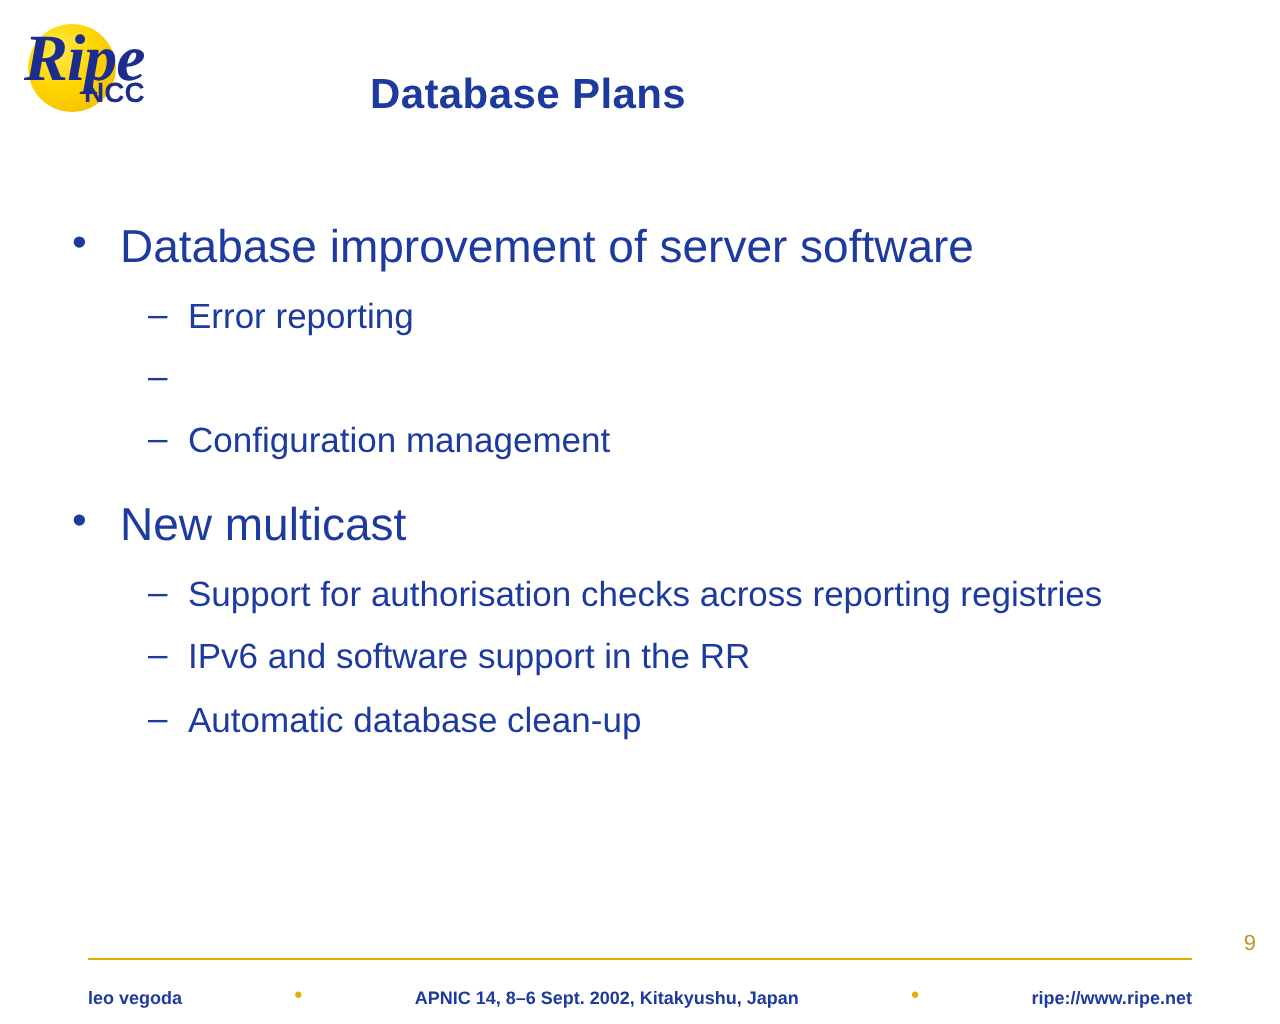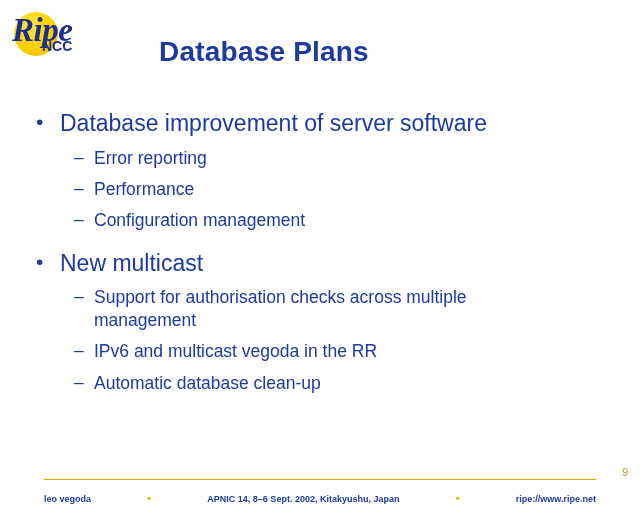--- a/index.html
+++ b/index.html
@@ -54,21 +54,21 @@
     letter-spacing: 0px;
   }
 
   
   .slide-title {
     position: absolute;
     left: 0;
     top: 36px;
     width: 528px;
     text-align: center;
-    font-size: 28px;
+    font-size: 21px;
     font-weight: bold;
     color: #1d3a9e;
     letter-spacing: 0.2px;
   }
 
   
   .body-content {
     position: absolute;
     left: 36px;
     top: 104px;
@@ -160,40 +160,39 @@
   <div class="l1">
     <span class="l1-bullet">•</span>
     <span class="l1-text">Database improvement of server software</span>
   </div>
   <div class="l2">
     <span class="l2-dash">–</span>
     <span class="l2-text">Error reporting</span>
   </div>
   <div class="l2">
     <span class="l2-dash">–</span>
-    <span class="l2-text">Performance</span>
   </div>
   <div class="l2">
     <span class="l2-dash">–</span>
     <span class="l2-text">Configuration management</span>
   </div>
 
   <div class="group-gap"></div>
 
   <div class="l1">
     <span class="l1-bullet">•</span>
     <span class="l1-text">New multicast</span>
   </div>
   <div class="l2">
     <span class="l2-dash">–</span>
-    <span class="l2-text">Support for authorisation checks across multiple management</span>
-  </div>
-  <div class="l2">
-    <span class="l2-dash">–</span>
-    <span class="l2-text">IPv6 and multicast vegoda in the RR</span>
+    <span class="l2-text">Support for authorisation checks across reporting registries</span>
+  </div>
+  <div class="l2">
+    <span class="l2-dash">–</span>
+    <span class="l2-text">IPv6 and software support in the RR</span>
   </div>
   <div class="l2">
     <span class="l2-dash">–</span>
     <span class="l2-text">Automatic database clean-up</span>
   </div>
 
 </div>
 
 <div class="page-number">9</div>
 

